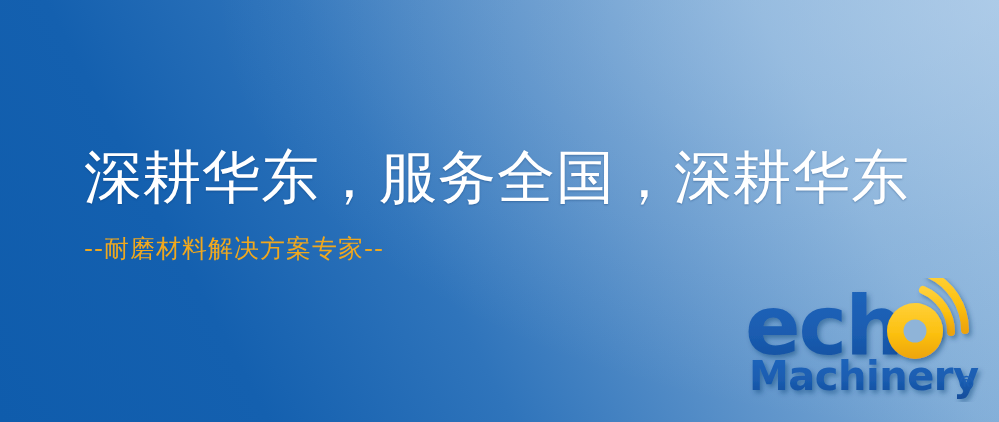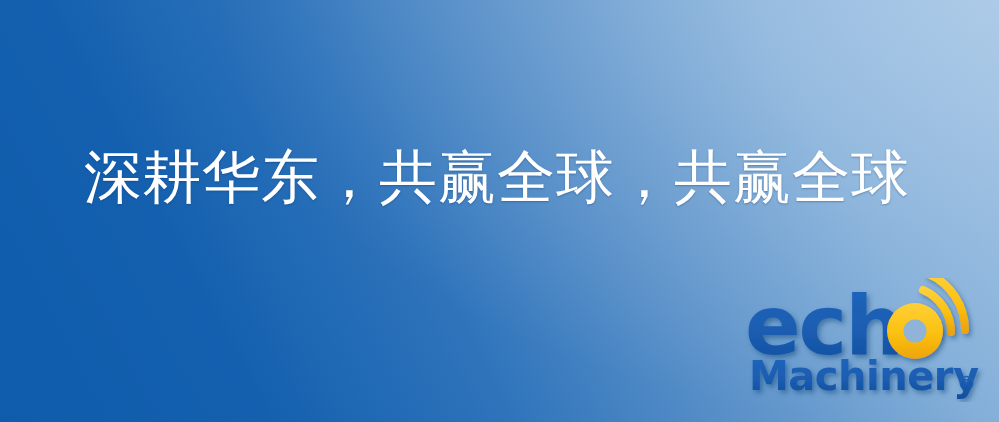--- a/index.html
+++ b/index.html
@@ -107,21 +107,22 @@
     font-weight: bold;
     font-size: 19px;
   }
 </style>
 </head>
 <body>
 
 <div id="banner">
 
   <div class="text-block">
-    <div id="headline">深耕华东，共赢全球，共赢全球</div>
+    <div id="headline">深耕华东，服务全国，深耕华东</div>
+    <div id="subtitle">--耐磨材料解决方案专家--</div>
   </div>
 
   <div id="logo">
     <svg viewBox="0 0 252 124" xmlns="http://www.w3.org/2000/svg" aria-label="echo Machinery logo">
       <defs>
         <filter id="logoShadow" x="-25%" y="-25%" width="160%" height="170%">
           <feDropShadow dx="2.5" dy="3" stdDeviation="2.4" flood-color="#0c3c70" flood-opacity="0.45"></feDropShadow>
         </filter>
         <linearGradient id="goldGrad" x1="0" y1="0" x2="0" y2="1">
           <stop offset="0%" stop-color="#ffd038"></stop>

